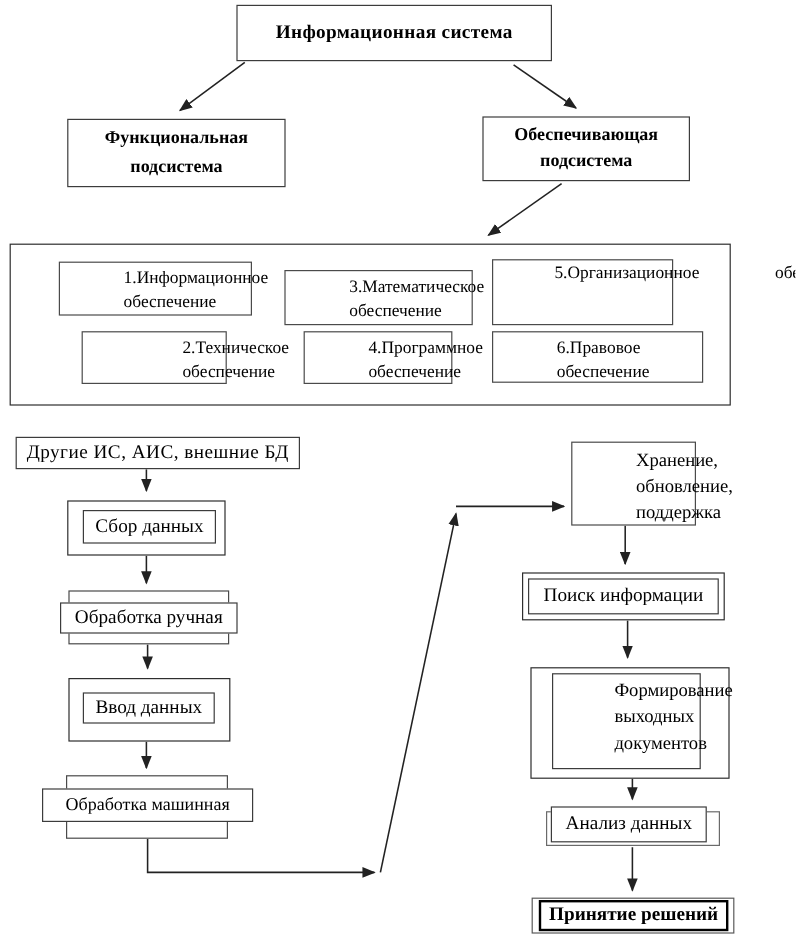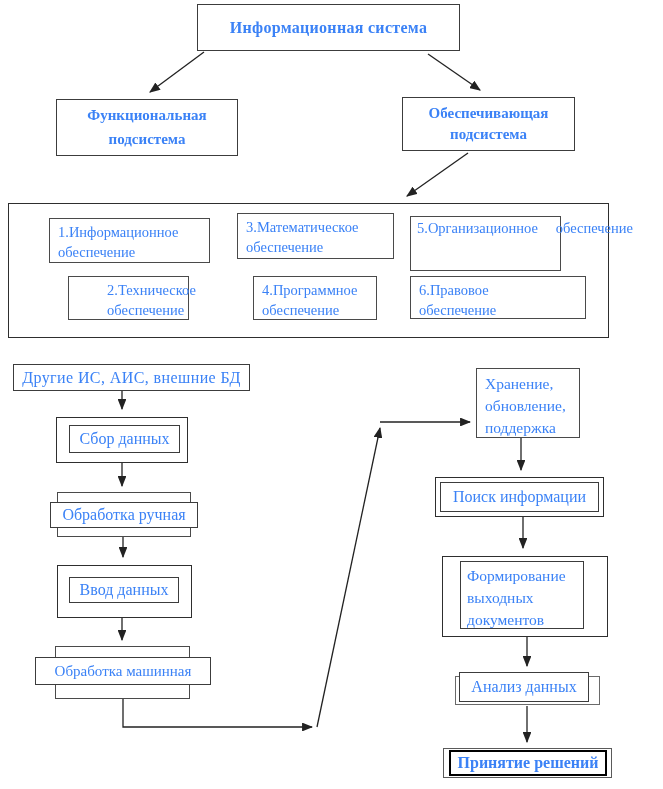--- a/index.html
+++ b/index.html
@@ -1,28 +1,28 @@
 <!DOCTYPE html>
 <html><head>
 <meta charset="utf-8">
 <style>
   html,body{margin:0;padding:0;background:#ffffff;}
   .canvas{
     position:relative;width:663px;height:789px;background:#ffffff;
-    font-family:"Liberation Serif","DejaVu Serif",serif;color:#3b82f6;
+    font-family:"Liberation Serif","DejaVu Serif",serif;color:#000000;
     overflow:hidden;
   }
   .abs{position:absolute;box-sizing:border-box;}
   .node{
     position:absolute;box-sizing:border-box;border:1.5px solid #3c3c3c;background:#fff;
     display:flex;align-items:center;justify-content:center;text-align:center;
   }
   .col{flex-direction:column;justify-content:space-between;padding:7px 2px;}
   .bold{font-weight:bold;}
-  .bl{display:block;}
+  .bl{display:block;margin-left:45px;}
   .frame{position:absolute;box-sizing:border-box;border:1.5px solid #2e2e2e;background:#fff;}
   .sup{
     position:absolute;box-sizing:border-box;border:1.3px solid #4a4a4a;background:#fff;
     font-size:14.5px;line-height:20px;padding:3px 4px 0 8px;text-align:left;
   }
   .sup.loose{display:flex;flex-direction:row;justify-content:space-evenly;padding:2px 4px 2px 6px;line-height:18px;}
   .sup.loose .ind{padding-left:18px;}
   .inner{
     position:absolute;box-sizing:border-box;border:1.4px solid #3c3c3c;background:#fff;
     display:flex;align-items:center;justify-content:center;text-align:center;
@@ -77,21 +77,21 @@
   <div class="frame" style="left:8px;top:203px;width:601px;height:135px;"></div>
 
   <div class="sup" style="left:49px;top:218px;width:161px;height:45px;">
     <span class="bl">1.Информационное</span>
     <span class="bl">обеспечение</span>
   </div>
   <div class="sup" style="left:68px;top:276px;width:121px;height:44px;padding-left:38px;">
     <span class="bl">2.Техническое</span>
     <span class="bl">обеспечение</span>
   </div>
-  <div class="sup" style="left:237px;top:213px;width:157px;height:46px;">
+  <div class="sup" style="left:237px;top:225px;width:157px;height:46px;">
     <span class="bl">3.Математическое</span>
     <span class="bl">обеспечение</span>
   </div>
   <div class="sup" style="left:253px;top:276px;width:124px;height:44px;">
     <span class="bl">4.Программное</span>
     <span class="bl">обеспечение</span>
   </div>
   <div class="sup loose" style="left:410px;top:216px;width:151px;height:55px;">
     <span class="bl">5.Организационное</span>
     <span class="bl ind">обеспечение</span>
@@ -136,21 +136,21 @@
     <span class="bl">обновление,</span>
     <span class="bl">поддержка</span>
   </div>
 
   <div class="frame" style="left:435px;top:477px;width:169px;height:40px;text-decoration:underline;">
     <div class="inner txt16" style="left:4px;right:4px;top:4px;bottom:4px;">
       <span>Поиск информации</span>
     </div>
   </div>
 
-  <div class="frame" style="left:442px;top:556px;width:166px;height:81px;">
+  <div class="frame" style="left:442px;top:556px;width:166px;height:93px;">
     <div class="inner" style="left:17px;right:23px;top:4px;bottom:7px;display:block;font-size:15.5px;line-height:22px;padding:3px 0 0 6px;text-align:left;">
       <span class="bl">Формирование</span>
       <span class="bl">выходных</span>
       <span class="bl">документов</span>
     </div>
   </div>
 
   <div class="abs" style="left:455px;top:672px;width:145px;height:33px;">
     <div class="frame" style="left:0;top:4px;width:145px;height:29px;border-color:#6a6a6a;"></div>
     <div class="inner txt16" style="left:4px;top:0;width:130px;height:30px;">

